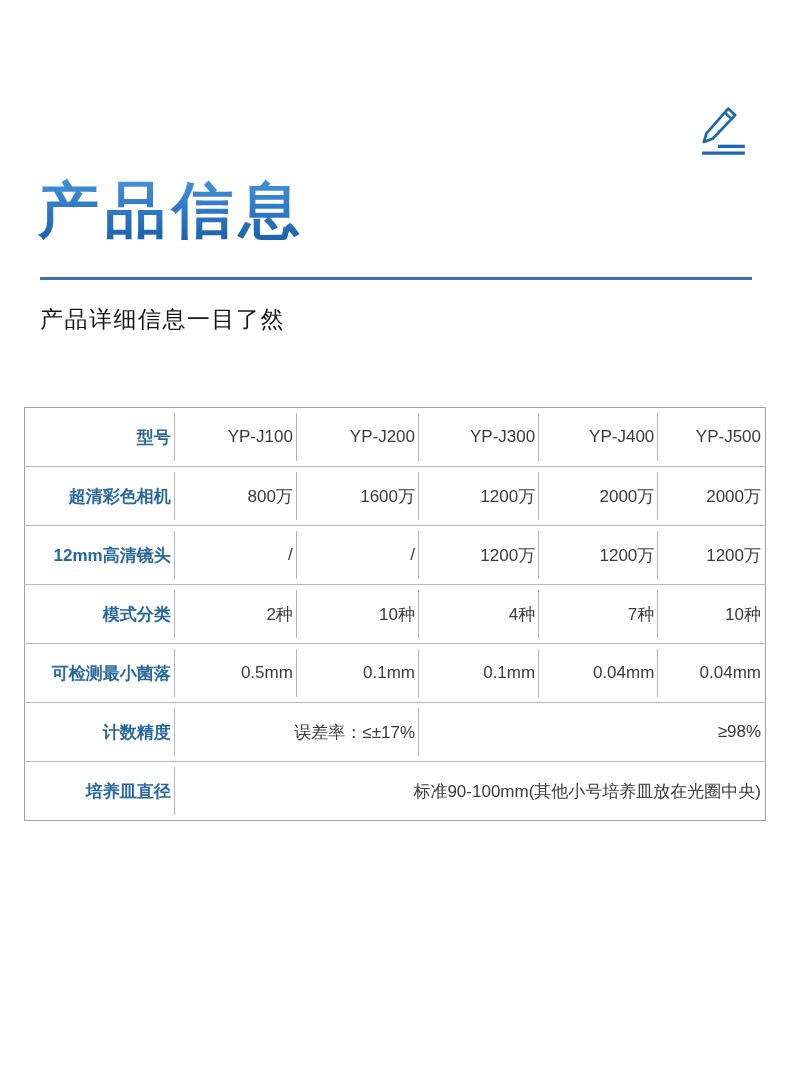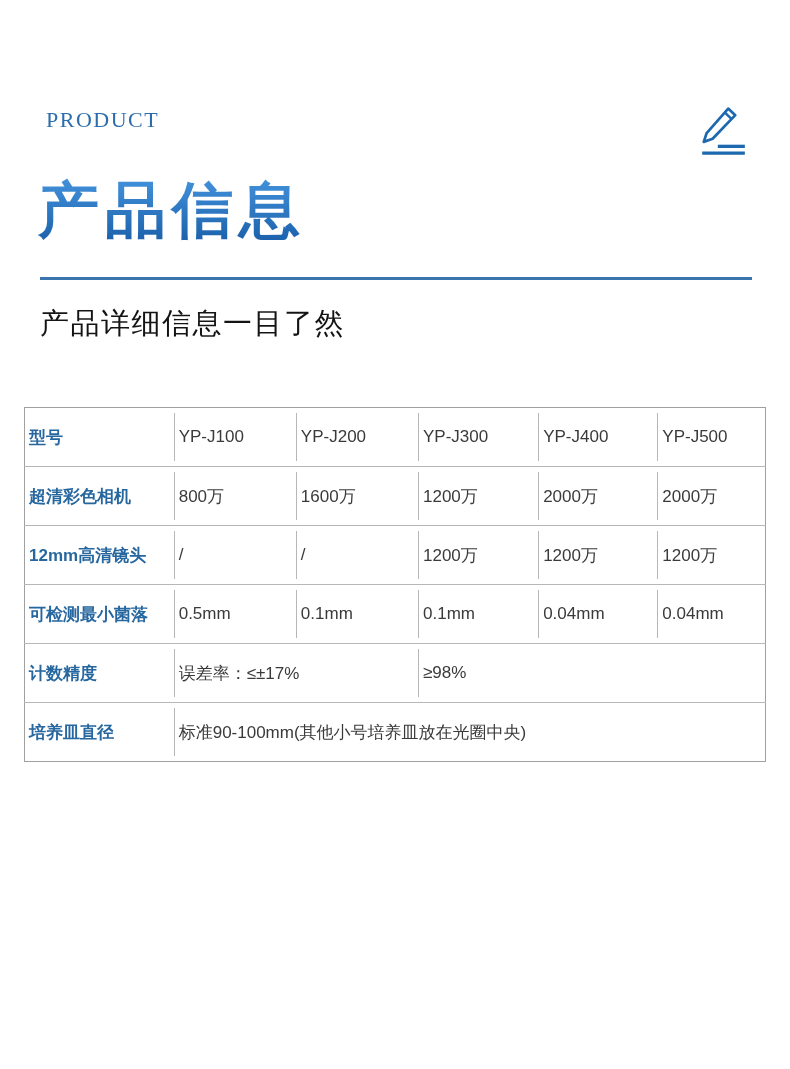--- a/index.html
+++ b/index.html
@@ -37,47 +37,46 @@
       -webkit-background-clip:text;background-clip:text;color:transparent;
     }
   }
   .divider{
     position:absolute;left:40px;top:277px;width:712px;height:3px;
     background:var(--divider-blue,#3a76ad);
   }
   .subtitle{
     position:absolute;left:40px;top:304px;
     font-family:"Liberation Serif","DejaVu Serif",serif;
-    font-size:29px;letter-spacing:1.5px;color:#141414;
+    font-size:23px;letter-spacing:1.5px;color:#141414;
   }
   table.spec-table{
     position:absolute;left:24px;top:407px;width:742px;
     border-collapse:collapse;table-layout:fixed;
     border:1px solid var(--outer-border,#a0a0a0);
   }
   .spec-table td{
     border-top:1px solid var(--border-gray,#b7b7b7);
-    height:58px;text-align:left;vertical-align:middle;
+    height:58px;text-align:right;vertical-align:middle;
     font-size:17px;color:var(--cell-text,#3a3a3a);
     position:relative;padding:0 4px;overflow:hidden;
   }
   .spec-table tr:first-child td{border-top:none;}
   .spec-table td:not(:last-child)::after{
     content:"";position:absolute;top:5px;bottom:5px;right:0;width:1px;
     background:var(--border-gray,#b7b7b7);
   }
   .spec-table td.row-label{
     color:var(--label-blue,#27679f);font-weight:bold;font-size:17px;
   }
 </style>
 </head>
 <body>
 
 <div class="eyebrow">
-  <div>PRODUCT</div>
 </div>
 
 <div class="pencil-wrap">
   <svg width="48" height="52" viewBox="0 0 46 50" fill="none" xmlns="http://www.w3.org/2000/svg">
     <path d="M28 2.5 L34.8 8.8 L13 31.5 L4.5 34.5 L7.3 26 Z" fill="#ffffff" stroke="#1d69af" stroke-width="2.6" stroke-linejoin="round"></path>
     <line x1="24.6" y1="6.2" x2="31.2" y2="12.3" stroke="#1d69af" stroke-width="2.4"></line>
     <line x1="18" y1="38.8" x2="44" y2="38.8" stroke="#1d69af" stroke-width="3.2"></line>
     <line x1="3" y1="45.3" x2="44" y2="45.3" stroke="#1d69af" stroke-width="3.2"></line>
   </svg>
 </div>
@@ -116,20 +115,28 @@
     </tr>
     <tr>
       <td class="row-label">12mm高清镜头</td>
       <td>/</td>
       <td>/</td>
       <td>1200万</td>
       <td>1200万</td>
       <td>1200万</td>
     </tr>
     <tr>
+      <td class="row-label">模式分类</td>
+      <td>2种</td>
+      <td>10种</td>
+      <td>4种</td>
+      <td>7种</td>
+      <td>10种</td>
+    </tr>
+    <tr>
       <td class="row-label">可检测最小菌落</td>
       <td>0.5mm</td>
       <td>0.1mm</td>
       <td>0.1mm</td>
       <td>0.04mm</td>
       <td>0.04mm</td>
     </tr>
     <tr>
       <td class="row-label">计数精度</td>
       <td colspan="2">误差率：≤±17%</td>

